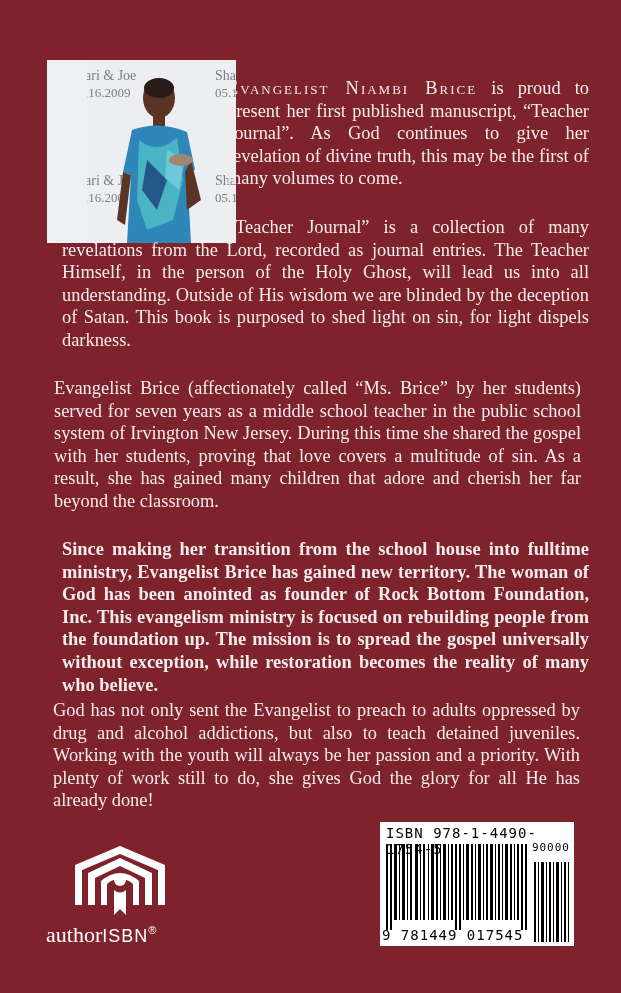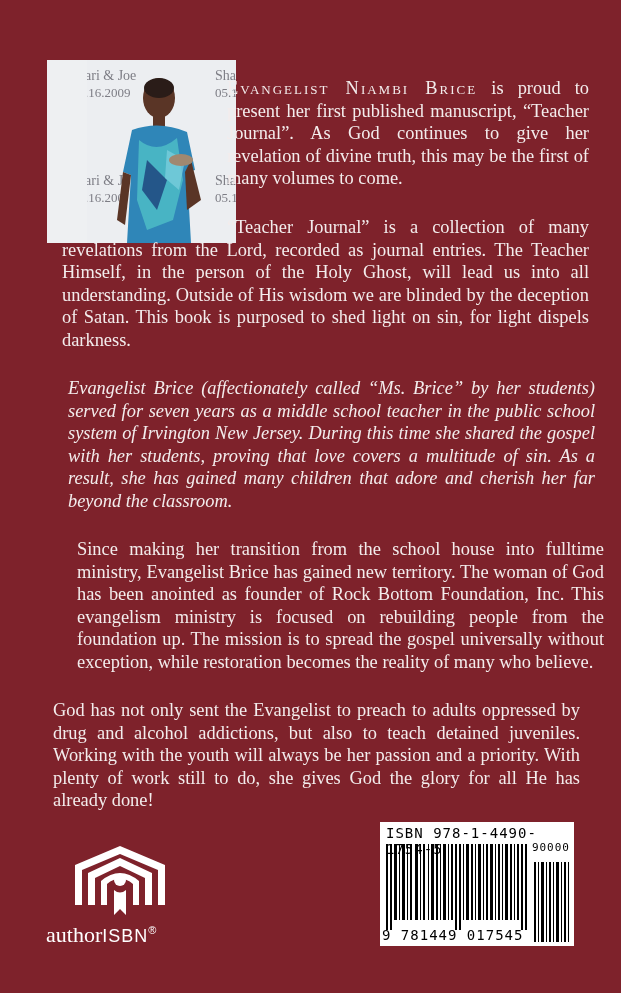--- a/index.html
+++ b/index.html
@@ -14,22 +14,22 @@
     position: absolute; left: 47px; top: 60px; width: 149px; height: 183px;
     background: #eef0f2; overflow: hidden; padding-left: 40px;
   }
   .text {
     position: absolute; font-size: 18.4px; line-height: 22.6px;
     text-align: justify; margin: 15px;
   }
   .text.lastline-left { text-align-last: left; }
   .p1 { left: 212px; top: 62px; width: 362px; }
   .p2 { left: 47px; top: 201px; width: 527px; font-family: Liberation Serif, serif; }
-  .p3 { left: 53px; top: 362px; width: 527px; font-style: italic; }
-  .p4 { left: 62px; top: 523px; width: 527px; }
+  .p3 { left: 39px; top: 362px; width: 527px; }
+  .p4 { left: 47px; top: 523px; width: 527px; font-weight: bold; }
   .p5 { left: 38px; top: 684px; width: 527px; }
   .smallcaps { font-variant: small-caps; letter-spacing: 2px; }
   .barcode {
     position: absolute; left: 380px; top: 822px; width: 194px; height: 124px;
     background: #ffffff; color: #000;
   }
   .barcode .isbn {
     position: absolute; left: 6px; top: 3px;
     font-family: "DejaVu Sans Mono", monospace; font-size: 14px; letter-spacing: 1px;
   }

